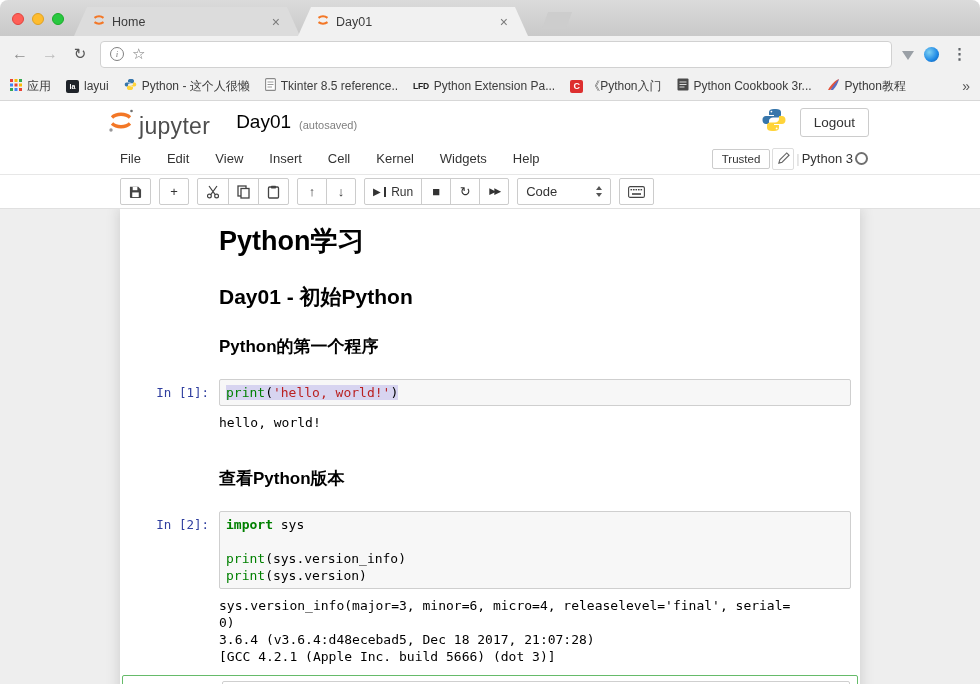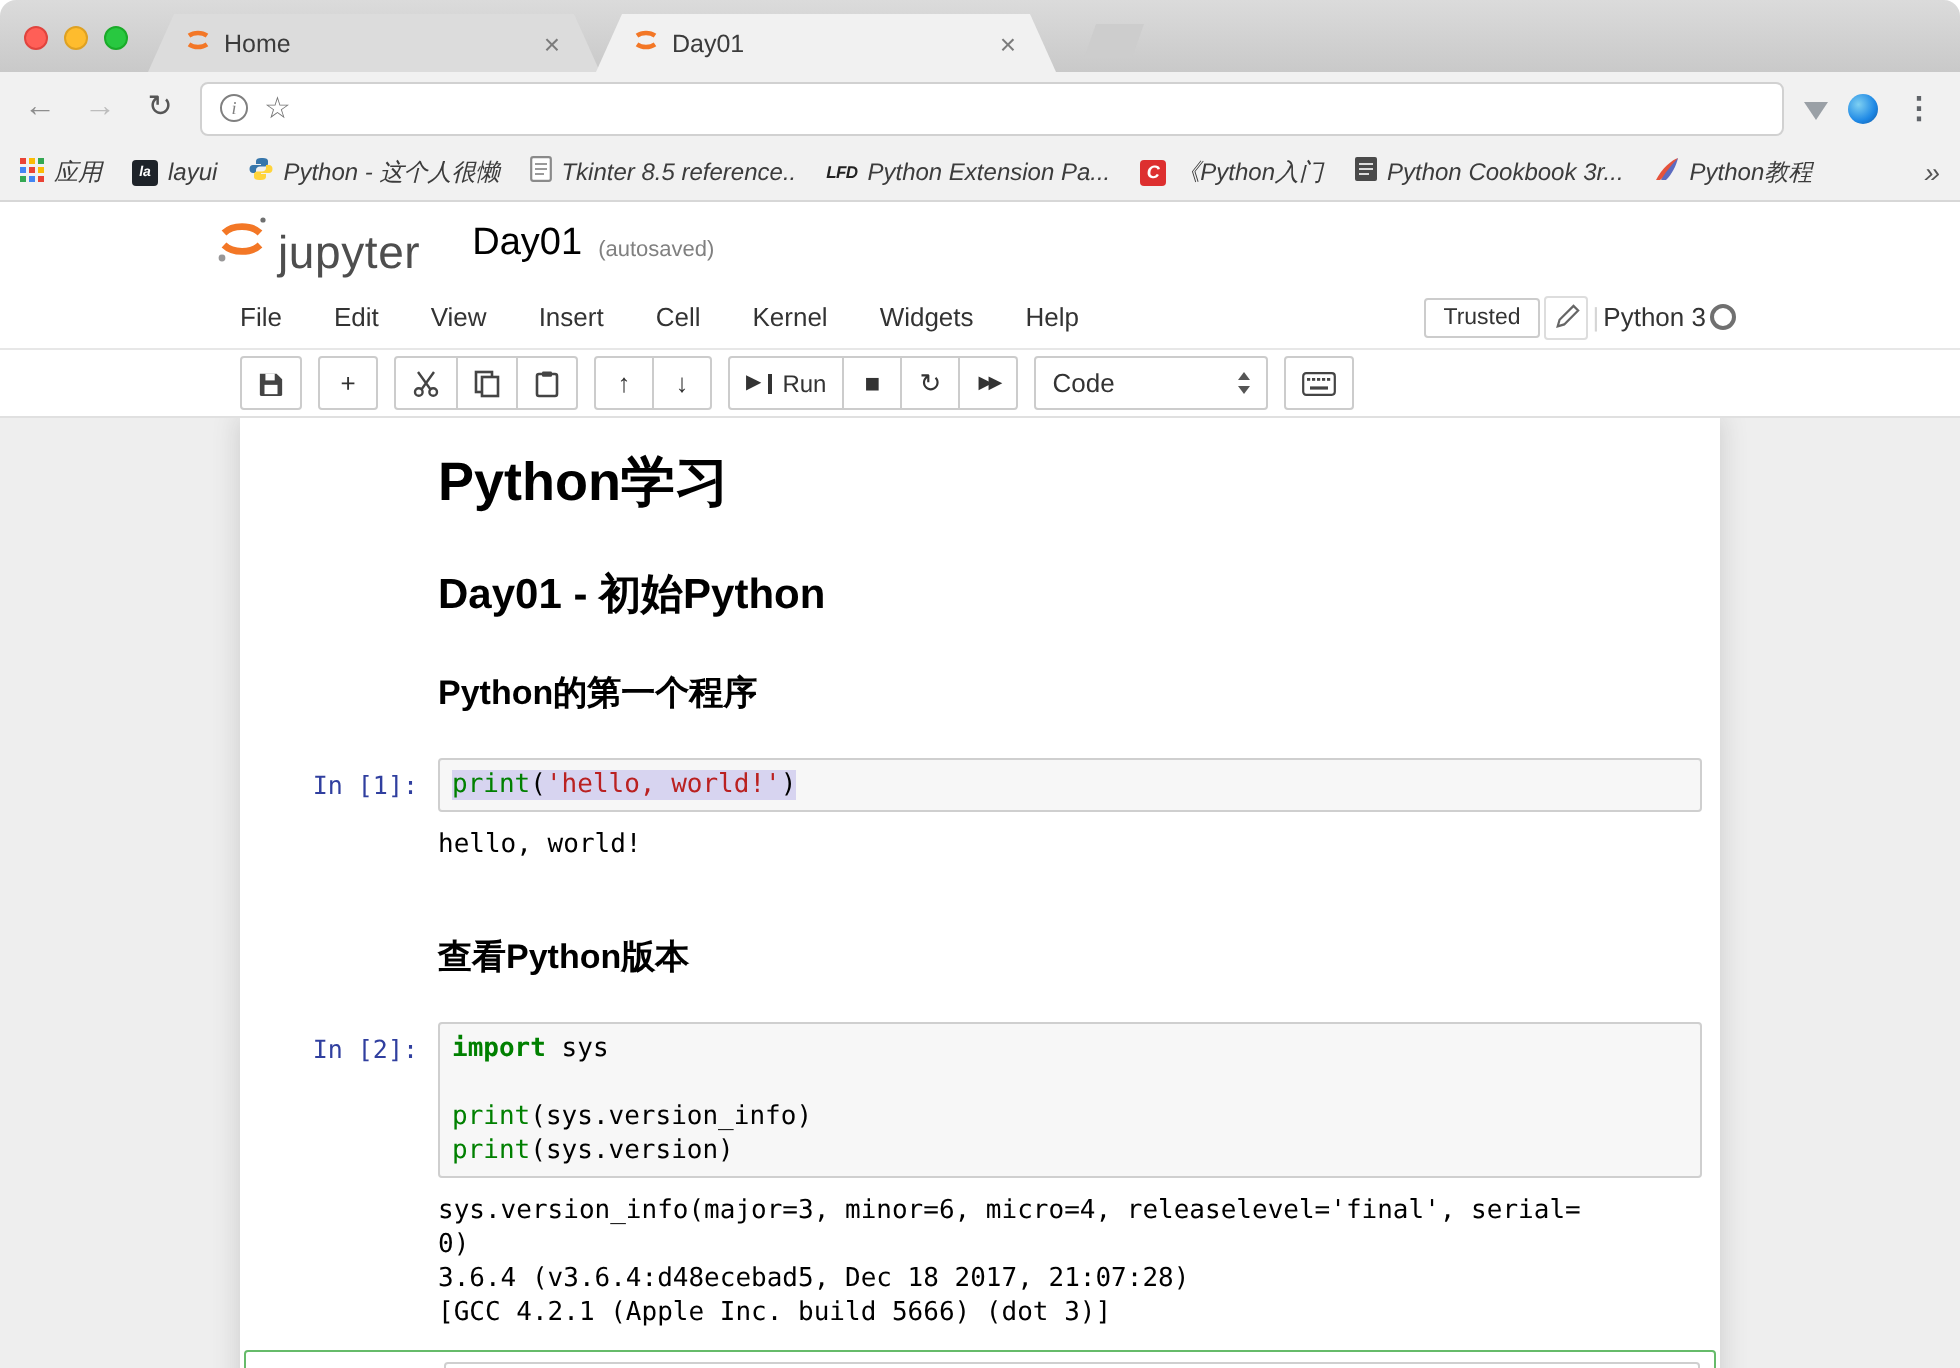--- a/index.html
+++ b/index.html
@@ -29,21 +29,21 @@
   .nav-reload { color:#565656; font-size:15px; }
   .urlfield { flex:1; height:27px; background:#fff; border:1px solid #d1d1d1; border-radius:4px; display:flex; align-items:center; padding:0 9px; gap:8px; min-width:0; }
   .info-badge { width:14px; height:14px; border:1.3px solid #808080; border-radius:50%; color:#808080; font-size:9px; font-style:italic; display:flex; align-items:center; justify-content:center; flex:none; font-family:"Liberation Serif",serif; }
   .url-text { font-size:13.5px; color:#3c4043; white-space:nowrap; overflow:hidden; flex:1; }
   .star { color:#757575; font-size:15px; flex:none; }
   .ext-triangle { width:0; height:0; border-left:6px solid transparent; border-right:6px solid transparent; border-top:9px solid #9aa0a6; margin-top:3px; }
   .ext-globe { width:15px; height:15px; border-radius:50%; background:radial-gradient(circle at 35% 35%, #7ed0f2, #1e88e5 60%, #10559e); }
   .menu-dots { color:#5f6368; font-size:15px; font-weight:bold; padding:0 3px; }
 
   
-  .bookmarks { height:29px; background:#f1f1f1; border-bottom:1px solid #d7d7d7; display:flex; align-items:center; padding:0 10px; gap:15px; font-size:12px; color:#3c3c3c; white-space:nowrap; overflow:hidden;font-style:italic; }
+  .bookmarks { height:29px; background:#f1f1f1; border-bottom:1px solid #d7d7d7; display:flex; align-items:center; padding:0 10px; gap:15px; font-size:12px; color:#3c3c3c; white-space:nowrap; overflow:hidden; }
   .bm { display:flex; align-items:center; gap:5px; flex:none; }
   .bm-badge { width:13px; height:13px; border-radius:2px; display:flex; align-items:center; justify-content:center; font-weight:bold; flex:none; }
   .badge-la { background:#1e2329; color:#fff; font-size:7px; }
   .badge-lfd { background:none; color:#222; font-size:8.5px; letter-spacing:-0.3px; width:auto; }
   .badge-c { background:#dd2f2f; color:#fff; font-size:9px; }
   .bm-overflow { margin-left:auto; color:#555; font-size:14px; flex:none; }
 
   
   .jp-header { height:42px; background:#fff; display:flex; align-items:center; padding:0 111px 0 106px; }
   .jp-logo { display:flex; align-items:flex-end; gap:3px; }
@@ -67,21 +67,21 @@
   .jp-toolbar { height:34px; display:flex; align-items:center; padding:0 0 0 120px; gap:8px; border-bottom:1px solid #e0e0e0; background:#fff; }
   .tb-btn { min-width:30px; height:27px; background:#fff; border:1px solid #ccc; border-radius:2px; display:flex; align-items:center; justify-content:center; font-size:12px; color:#333; padding:0 8px; gap:5px; }
   .tb-group { display:flex; }
   .tb-group .tb-btn { border-radius:0; margin-left:-1px; }
   .tb-group .tb-btn:first-child { border-radius:2px 0 0 2px; margin-left:0; }
   .tb-group .tb-btn:last-child { border-radius:0 2px 2px 0; }
   .glyph { font-size:13px; line-height:13px; color:#333; }
   .play-glyph { font-size:10px; }
   .play-bar { width:2.5px; height:10px; background:#333; margin-left:-2px; }
   .ff-glyph { font-size:9px; letter-spacing:-2px; }
-  .cell-type-select { width:117px; height:27px; border:1px solid #ccc; border-radius:2px; background:#fff; display:flex; align-items:center; justify-content:space-between; padding:0 8px; font-size:13px; color:#333; }
+  .cell-type-select { width:94px; height:27px; border:1px solid #ccc; border-radius:2px; background:#fff; display:flex; align-items:center; justify-content:space-between; padding:0 8px; font-size:13px; color:#333; }
   .sel-arrows { display:flex; flex-direction:column; align-items:center; }
   .tri-up { width:0; height:0; border-left:3.5px solid transparent; border-right:3.5px solid transparent; border-bottom:4.5px solid #555; }
   .tri-down { width:0; height:0; border-left:3.5px solid transparent; border-right:3.5px solid transparent; border-top:4.5px solid #555; margin-top:2.5px; }
 
   
   .nb-area { height:475px; background:#eee; overflow:hidden; }
   .nb-container { width:740px; margin:0 auto; background:#fff; min-height:100%; box-shadow:0 0 12px 1px rgba(87,87,87,0.2); padding-top:4px; }
   .row { display:flex; padding:4px 9px 4px 0; }
   .prompt { width:99px; flex:none; text-align:right; padding:5px 10px 0 0; font-family:"DejaVu Sans Mono","Liberation Mono",monospace; font-size:12.5px; color:#303f9f; line-height:17px; }
   .content { flex:1; min-width:0; }
@@ -235,20 +235,31 @@
             <path d="M6 10.5 A11 7.5 0 0 1 24 10.5" stroke="#F37726" stroke-width="3.4" fill="none"></path>
             <path d="M6 16.5 A11 7.5 0 0 0 24 16.5" stroke="#F37726" stroke-width="3.4" fill="none"></path>
             <circle cx="5" cy="23" r="1.7" fill="#989798"></circle>
             <circle cx="25.5" cy="4" r="1.3" fill="#6f7070"></circle>
           </svg>
       </span>
       <span class="jp-wordmark">jupyter</span>
     </div>
     <span class="nb-title">Day01</span>
     <span class="nb-checkpoint">(autosaved)</span>
+    <div class="hdr-right">
+      <span>
+        <svg width="26" height="26" viewBox="0 0 26 26">
+            <path d="M13 2c-3 0-5 1.2-5 3v3h5v1H5c-2 0-3.5 1.5-3.5 4s1.5 4 3.5 4h3v-3c0-2 1.8-3.5 4-3.5h5c1.7 0 3-1.3 3-3V5c0-1.8-2-3-5-3h-2z" fill="#3776ab"></path>
+            <path d="M13 24c3 0 5-1.2 5-3v-3h-5v-1h8c2 0 3.5-1.5 3.5-4S23 9 21 9h-3v3c0 2-1.8 3.5-4 3.5H9c-1.7 0-3 1.3-3 3V21c0 1.8 2 3 5 3h2z" fill="#ffd43b"></path>
+            <circle cx="10.4" cy="4.6" r="0.9" fill="#fff"></circle>
+            <circle cx="15.6" cy="21.4" r="0.9" fill="#fff"></circle>
+          </svg>
+      </span>
+      <button class="logout-btn">Logout</button>
+    </div>
   </div>
 
   <div class="menubar">
     <span class="menu-item">File</span>
     <span class="menu-item">Edit</span>
     <span class="menu-item">View</span>
     <span class="menu-item">Insert</span>
     <span class="menu-item">Cell</span>
     <span class="menu-item">Kernel</span>
     <span class="menu-item">Widgets</span>

